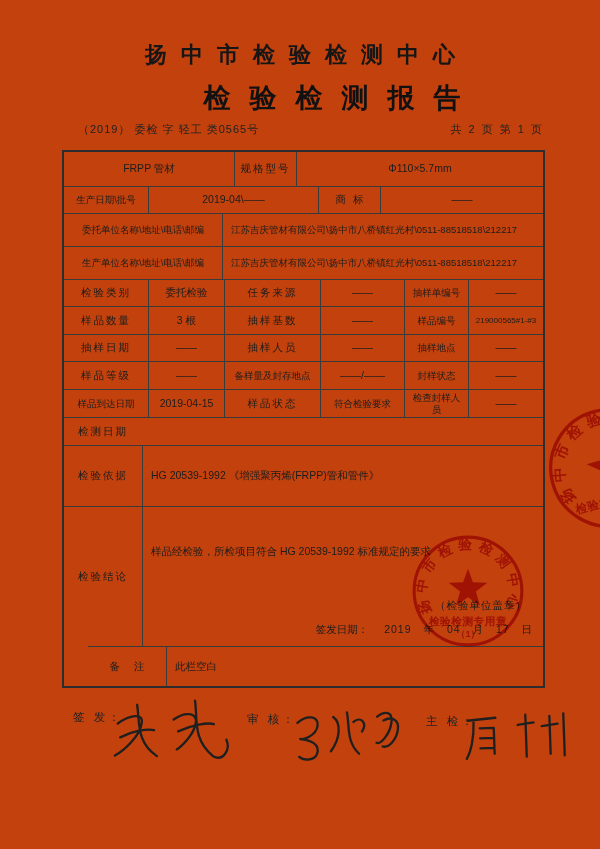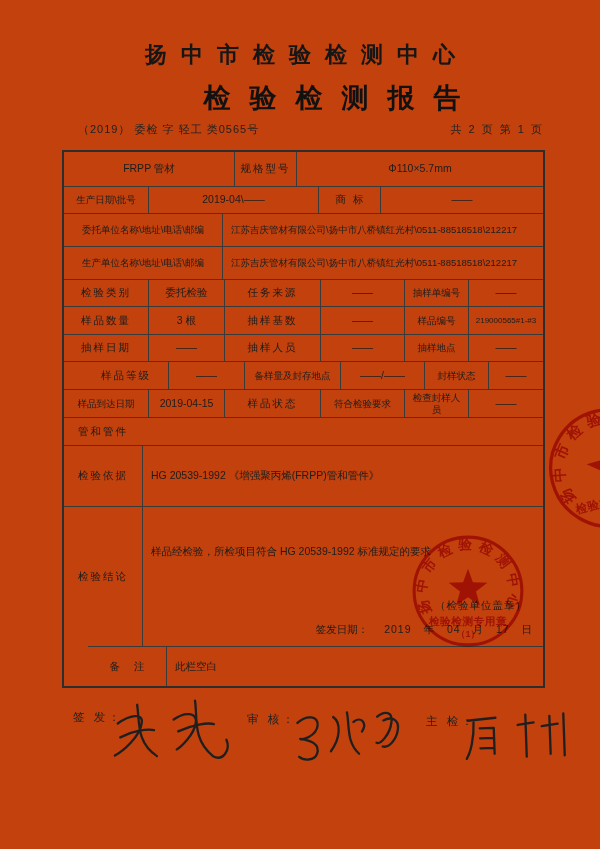--- a/index.html
+++ b/index.html
@@ -40,21 +40,21 @@
   .td:first-child { border-left:none; }
   .lab { letter-spacing:2px; }
   .lab-tight { letter-spacing:0; font-size:9.5px; }
   .sp-wide { letter-spacing:14px; text-indent:14px; }
   .sp-mid  { letter-spacing:7px; text-indent:7px; }
   .left { justify-content:flex-start; text-align:left; padding-left:8px; }
   .small { font-size:9.5px; }
   .tiny  { font-size:8px; letter-spacing:0; }
   
   .h-r1{height:34px;} .h-r2{height:27px;} .h-r3{height:33px;} .h-r4{height:33px;}
-  .h-r5{height:27px;} .h-r6{height:28px;} .h-r7{height:27px;} .h-r8{height:28px;padding-left:20px;}
+  .h-r5{height:27px;} .h-r6{height:28px;} .h-r7{height:27px;} .h-r8{height:28px;}
   .h-r9{height:28px;} .h-r10{height:28px;} .h-r11{height:61px;} .h-r12{height:140px;}
   .h-r13{height:40px;margin-left:24px;}
   
   .cA1{width:84px;} .cA2{width:170px;} .cA3{width:62px;} .cA4{flex:1;}
   .cB1{width:158px;} .cB2{flex:1;}
   .cC1{width:84px;} .cC2{width:76px;} .cC3{width:96px;} .cC4{width:84px;} .cC5{width:64px;} .cC6{flex:1;}
   .cD1{width:78px;} .cD2{flex:1;}
 
   .conclusion-cell { position:relative; align-items:flex-start; }
   .conclusion-text { position:absolute; top:38px; left:8px; right:14px; text-align:left; font-size:10.5px; }
@@ -149,21 +149,21 @@
     <div class="trow h-r9">
       <div class="td cC1 lab-tight">样品到达日期</div>
       <div class="td cC2">2019-04-15</div>
       <div class="td cC3 lab">样品状态</div>
       <div class="td cC4 small">符合检验要求</div>
       <div class="td cC5 lab-tight">检查封样人员</div>
       <div class="td cC6">——</div>
     </div>
 
     <div class="trow h-r10">
-      <div class="td cD1 lab">管和管件</div>
+      <div class="td cD1 lab">检测日期</div>
     </div>
 
     <div class="trow h-r11">
       <div class="td cD1 lab">检验依据</div>
       <div class="td cD2 left">HG 20539-1992 《增强聚丙烯(FRPP)管和管件》</div>
     </div>
 
     <div class="trow h-r12">
       <div class="td cD1 lab">检验结论</div>
       <div class="td cD2 conclusion-cell">

